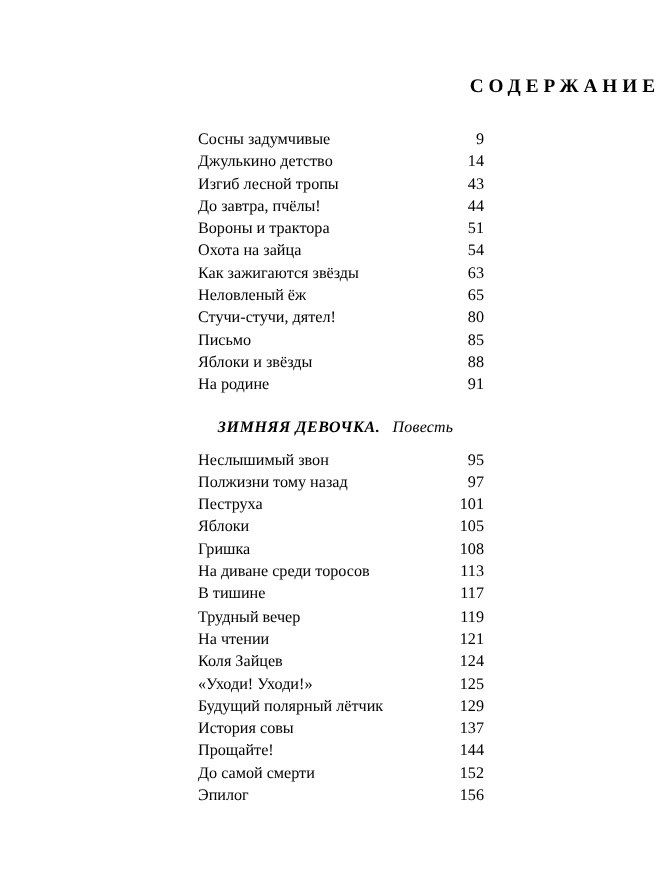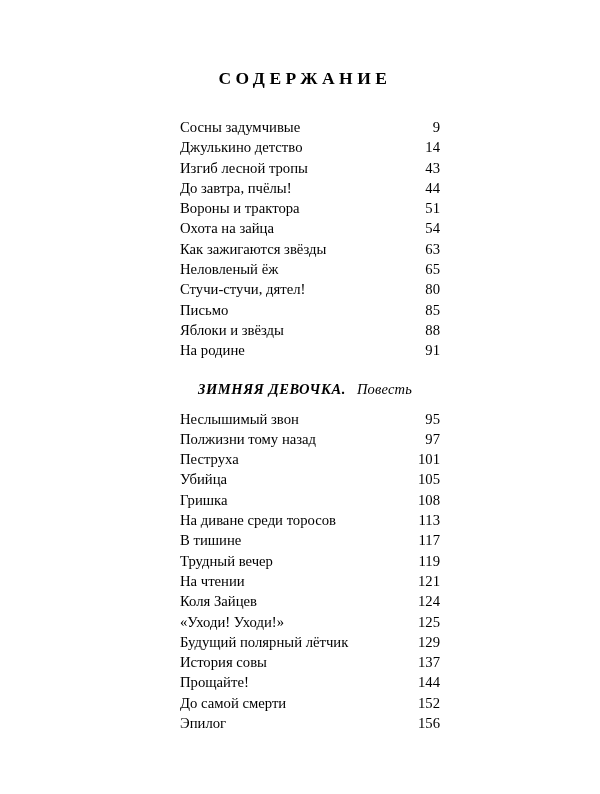--- a/index.html
+++ b/index.html
@@ -16,21 +16,21 @@
     overflow: hidden;
   }
   .page {
     width: 600px;
     height: 794px;
     box-sizing: border-box;
     padding: 0;
     position: relative;
   }
   .toc-title {
-    text-align: center;
+    text-align: right;
     font-family: "Liberation Serif", serif;
     font-weight: bold;
     font-size: 17.5px;
     letter-spacing: 4.5px;
     margin: 0;
     padding-top: 68px;
     padding-left: 10px;
   }
   .content {
     width: 260px;
@@ -175,21 +175,21 @@
           <span class="label">Полжизни тому назад</span>
           <span class="filler"></span>
           <span class="page-num">97</span>
         </li>
         <li class="entry">
           <span class="label">Пеструха</span>
           <span class="filler"></span>
           <span class="page-num">101</span>
         </li>
         <li class="entry">
-          <span class="label">Убийца</span>
+          <span class="label">Яблоки</span>
           <span class="filler"></span>
           <span class="page-num">105</span>
         </li>
         <li class="entry">
           <span class="label">Гришка</span>
           <span class="filler"></span>
           <span class="page-num">108</span>
         </li>
         <li class="entry">
           <span class="label">На диване среди торосов</span>

